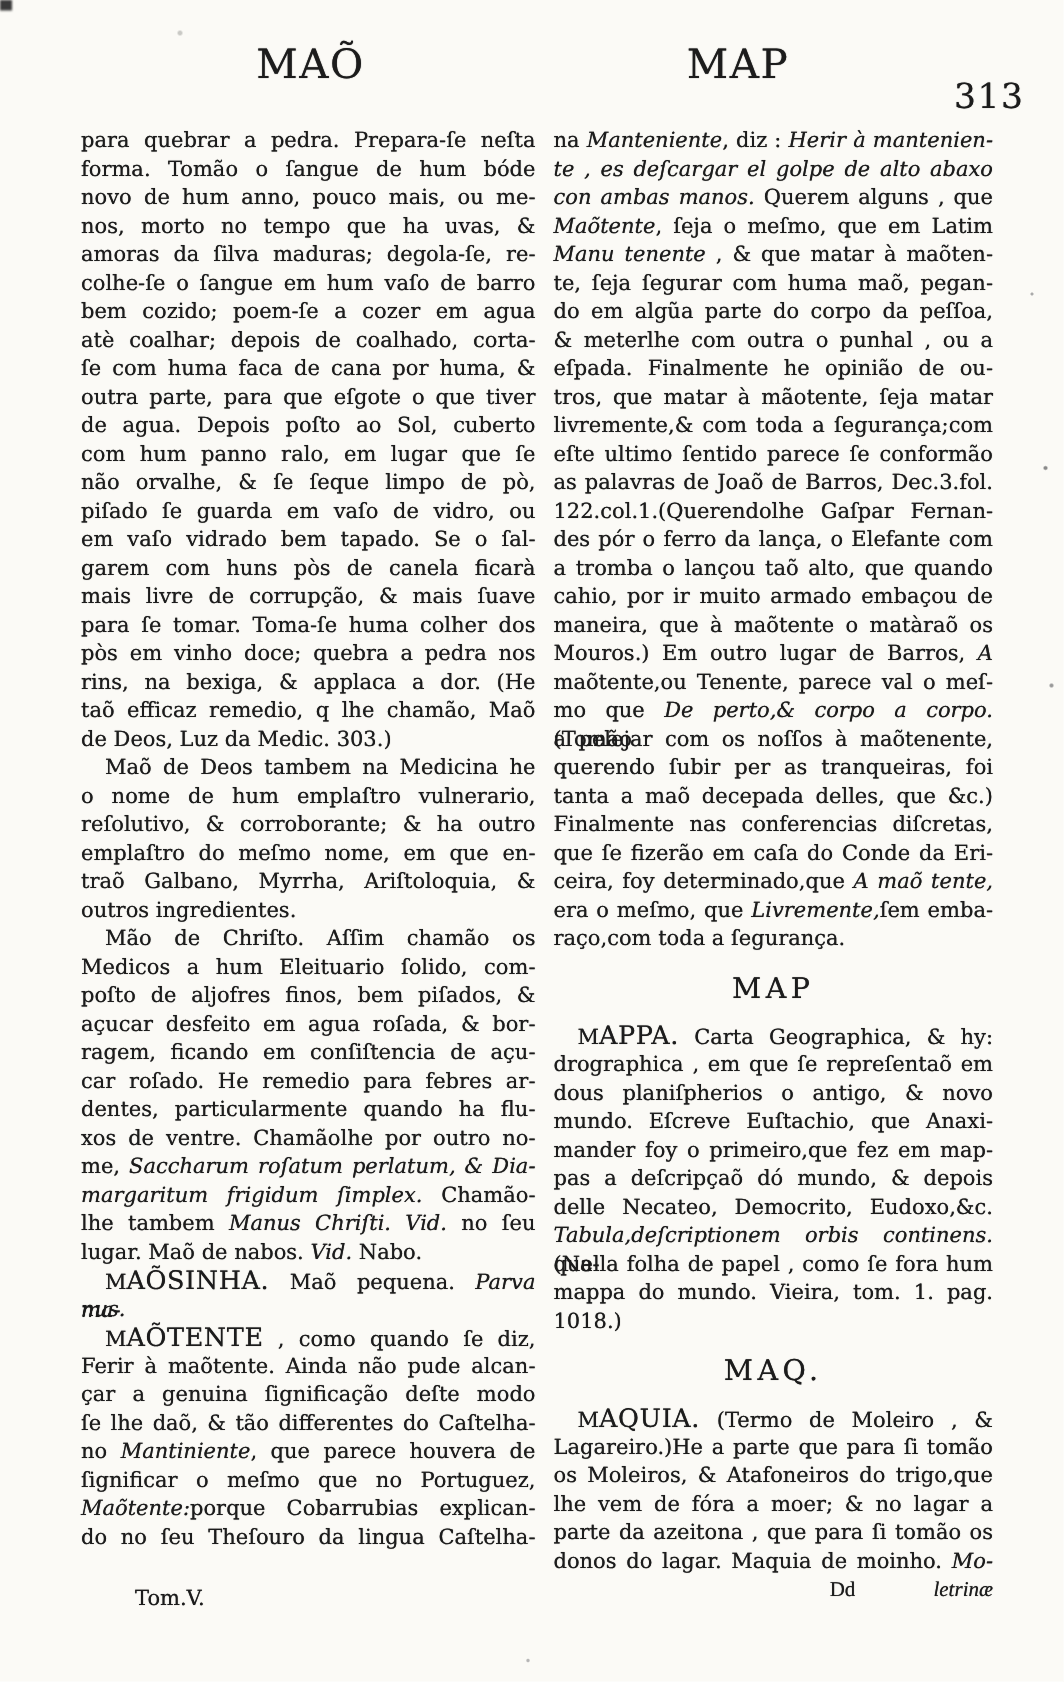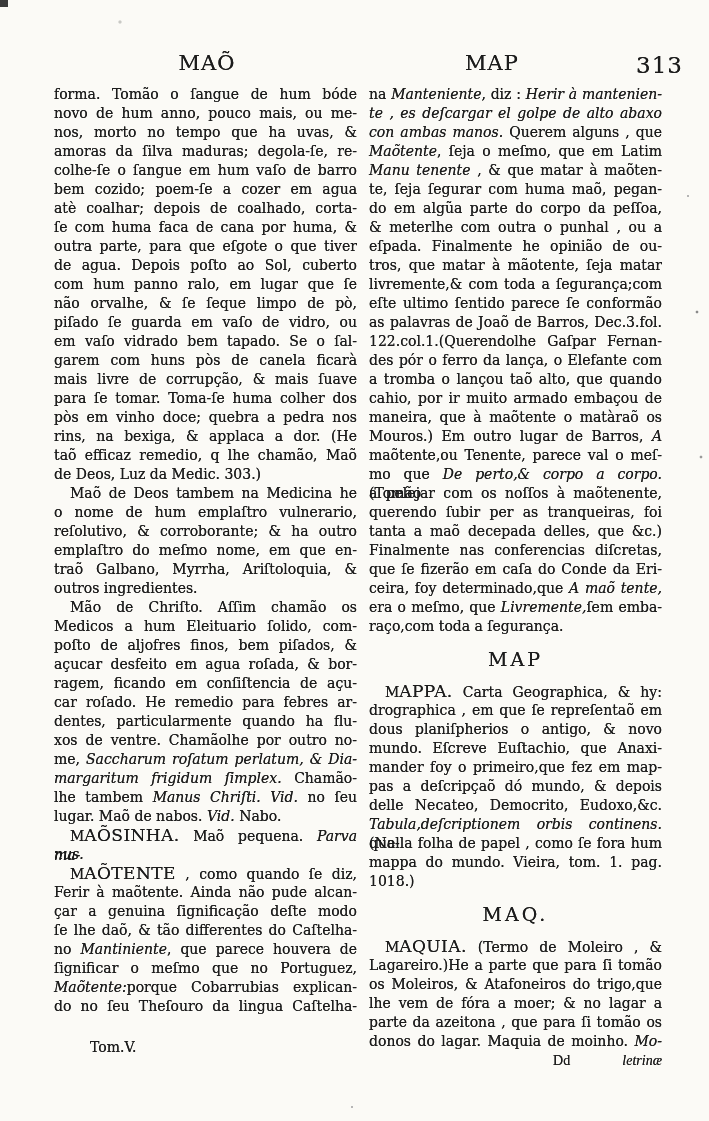--- a/index.html
+++ b/index.html
@@ -19,22 +19,22 @@
       radial-gradient(circle at 352px 1107px, #b5b5b5 0.7px, transparent 1.5px),
       radial-gradient(circle at 120px 22px, #c9c9c5 1px, transparent 2.2px),
       var(--paper,#fbfaf6);
   }
   .corner-mark{
     position:absolute;left:0;top:0;width:8px;height:7px;
     background:#3a3a3a;filter:blur(0.6px);
   }
   
   .htitle{
-    position:absolute;top:51px;transform:translateX(-50%);
-    font-size:21px;letter-spacing:1px;
+    position:absolute;top:28px;transform:translateX(-50%);
+    font-size:27px;letter-spacing:1px;
     text-shadow:0 0 0.6px rgba(10,10,10,.85);
   }
   .h-left{left:207px;}
   .h-right{left:492px;}
   .pagenum{
     position:absolute;top:52px;left:636px;
     font-size:23px;letter-spacing:1px;
     text-shadow:0 0 0.5px rgba(10,10,10,.8);
   }
   
@@ -68,20 +68,21 @@
 </head>
 <body>
 
 <div class="page">
   <div>
     <div class="htitle h-left">MAÕ</div>
     <div class="htitle h-right">MAP</div>
     <div class="pagenum">313</div>
   </div>
   <div class="col col-left" id="col-left">
+      <div class="line"><span class="seg">para quebrar a pedra. Prepara-ſe neſta</span></div>
       <div class="line"><span class="seg">forma. Tomão o ſangue de hum bóde</span></div>
       <div class="line"><span class="seg">novo de hum anno, pouco mais, ou me-</span></div>
       <div class="line"><span class="seg">nos, morto no tempo que ha uvas, &amp;</span></div>
       <div class="line"><span class="seg">amoras da ſilva maduras; degola-ſe, re-</span></div>
       <div class="line"><span class="seg">colhe-ſe o ſangue em hum vaſo de barro</span></div>
       <div class="line"><span class="seg">bem cozido; poem-ſe a cozer em agua</span></div>
       <div class="line"><span class="seg">atè coalhar; depois de coalhado, corta-</span></div>
       <div class="line"><span class="seg">ſe com huma faca de cana por huma, &amp;</span></div>
       <div class="line"><span class="seg">outra parte, para que eſgote o que tiver</span></div>
       <div class="line"><span class="seg">de agua. Depois poſto ao Sol, cuberto</span></div>

